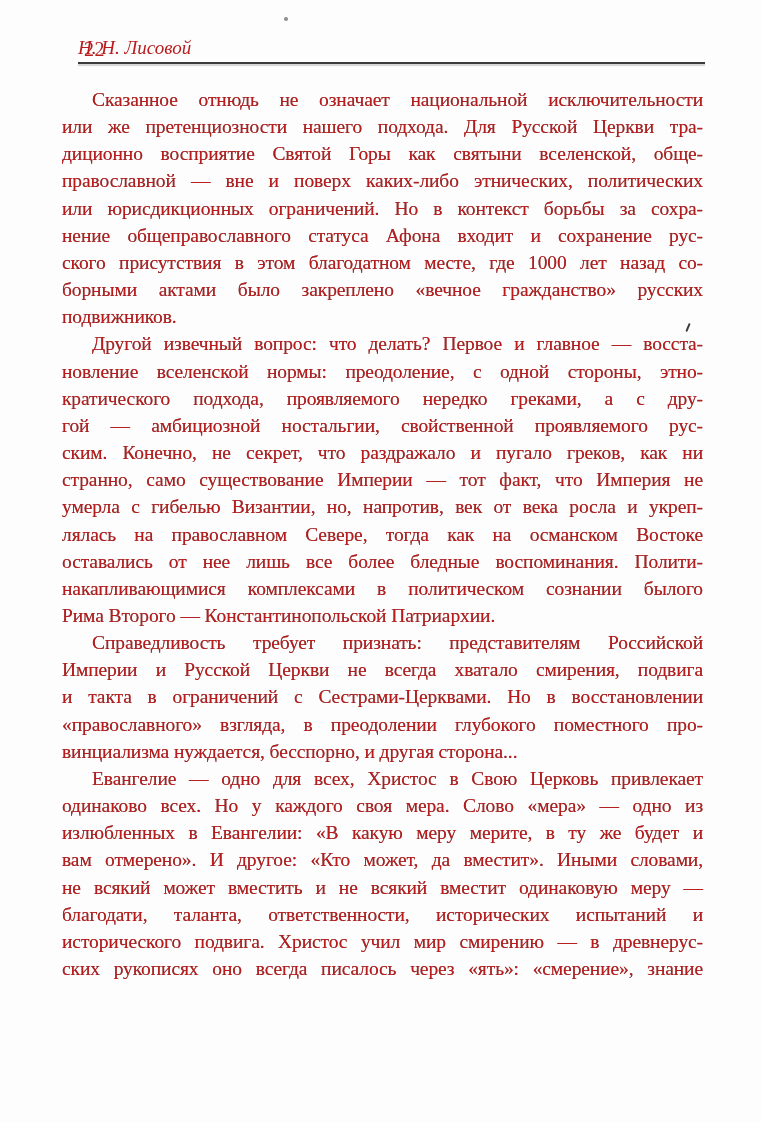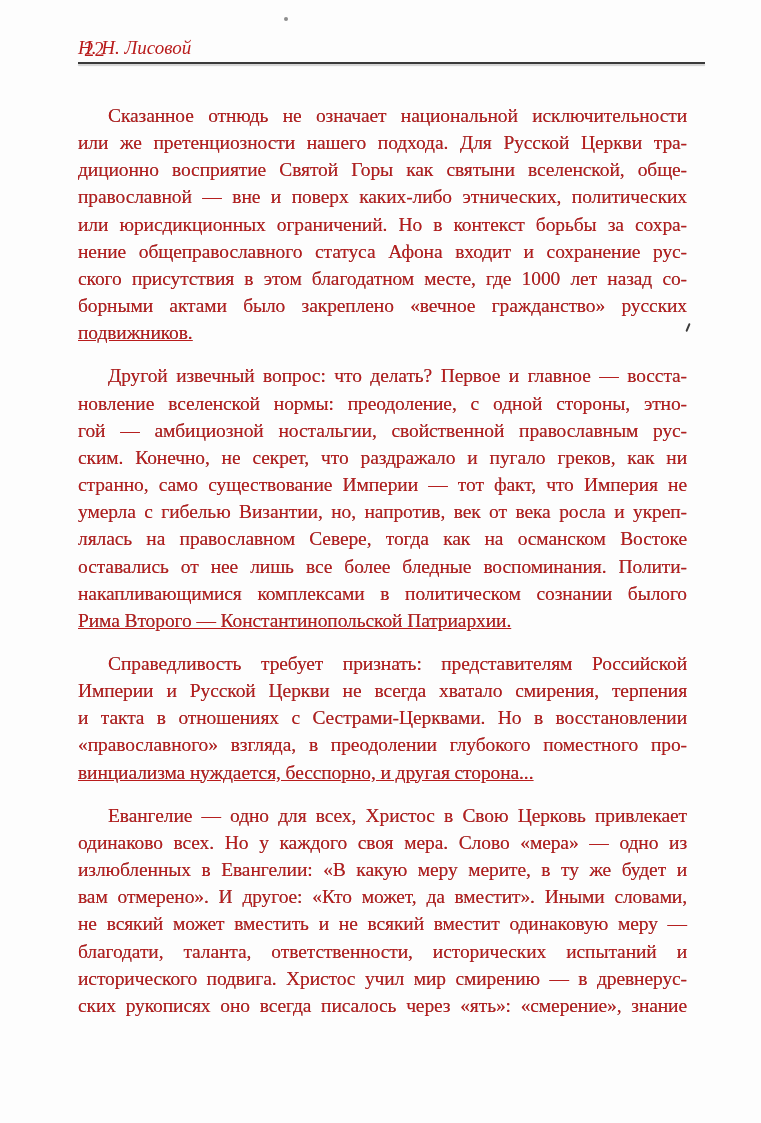--- a/index.html
+++ b/index.html
@@ -44,26 +44,26 @@
   .body-text {
     position: absolute;
     left: 62px;
     top: 86px;
     width: 641px;
     font-size: 19.5px;
     line-height: 27.15px;
     letter-spacing: -0.1px;
     text-shadow: 0 0 0.5px rgba(25,25,25,0.55);
   }
-  .para { margin: 16px; }
+  .para { margin: 0; }
   .tline {
     text-align: justify;
     text-align-last: justify;
   }
-  .tline.lastline { text-align-last: left; text-decoration: underline; }
+  .tline.lastline { text-align-last: left; }
   .tline.first { text-indent: 30px; }
   .it { }
   .speck-top {
     position: absolute;
     left: 284px;
     top: 17px;
     width: 4px;
     height: 4px;
     border-radius: 50%;
     background: #8d8d8d;
@@ -99,33 +99,34 @@
         <div class="tline"><span>православной — вне и поверх каких-либо этнических, политических</span></div>
         <div class="tline"><span>или юрисдикционных ограничений. Но в контекст борьбы за сохра-</span></div>
         <div class="tline"><span>нение общеправославного статуса Афона входит и сохранение рус-</span></div>
         <div class="tline"><span>ского присутствия в этом благодатном месте, где 1000 лет назад со-</span></div>
         <div class="tline"><span>борными актами было закреплено «вечное гражданство» русских</span></div>
         <div class="tline lastline"><span>подвижников.</span></div>
       </div>
       <div class="para">
         <div class="tline first"><span>Другой извечный вопрос: что делать? Первое и главное — восста-</span></div>
         <div class="tline"><span>новление вселенской нормы: преодоление, с одной стороны, </span><span class="it">этно-</span></div>
-        <div class="tline"><span>гой — амбициозной ностальгии, свойственной православным рус-</span></div>
+        <div class="tline"><span class="it">кратического</span><span> подхода, проявляемого нередко греками, а с дру-</span></div>
+        <div class="tline"><span>гой — амбициозной ностальгии, свойственной проявляемого рус-</span></div>
         <div class="tline"><span>ским. Конечно, не секрет, что раздражало и пугало греков, как ни</span></div>
         <div class="tline"><span>странно, само существование Империи — тот факт, что Империя не</span></div>
         <div class="tline"><span>умерла с гибелью Византии, но, напротив, век от века росла и укреп-</span></div>
         <div class="tline"><span>лялась на православном Севере, тогда как на османском Востоке</span></div>
         <div class="tline"><span>оставались от нее лишь все более бледные воспоминания. Полити-</span></div>
         <div class="tline"><span>накапливающимися комплексами в политическом сознании былого</span></div>
         <div class="tline lastline"><span>Рима Второго — Константинопольской Патриархии.</span></div>
       </div>
       <div class="para">
         <div class="tline first"><span>Справедливость требует признать: представителям Российской</span></div>
-        <div class="tline"><span>Империи и Русской Церкви не всегда хватало смирения, терпения</span></div>
-        <div class="tline"><span>и такта в отношениях с Сестрами-Церквами. Но в восстановлении</span></div>
+        <div class="tline"><span>Империи и Русской Церкви не всегда хватало смирения, подвига</span></div>
+        <div class="tline"><span>и такта в ограничений с Сестрами-Церквами. Но в восстановлении</span></div>
         <div class="tline"><span>«православного» взгляда, в преодолении глубокого поместного про-</span></div>
         <div class="tline lastline"><span>винциализма нуждается, бесспорно, и другая сторона...</span></div>
       </div>
       <div class="para">
         <div class="tline first"><span>Евангелие — одно для всех, Христос в Свою Церковь привлекает</span></div>
         <div class="tline"><span>одинаково всех. Но у каждого своя мера. Слово «мера» — одно из</span></div>
         <div class="tline"><span>излюбленных в Евангелии: «В какую меру мерите, в ту же будет и</span></div>
         <div class="tline"><span>вам отмерено». И другое: «Кто может, да вместит». Иными словами,</span></div>
         <div class="tline"><span>не всякий может вместить и не всякий вместит одинаковую меру —</span></div>
         <div class="tline"><span>благодати, таланта, ответственности, исторических испытаний и</span></div>

